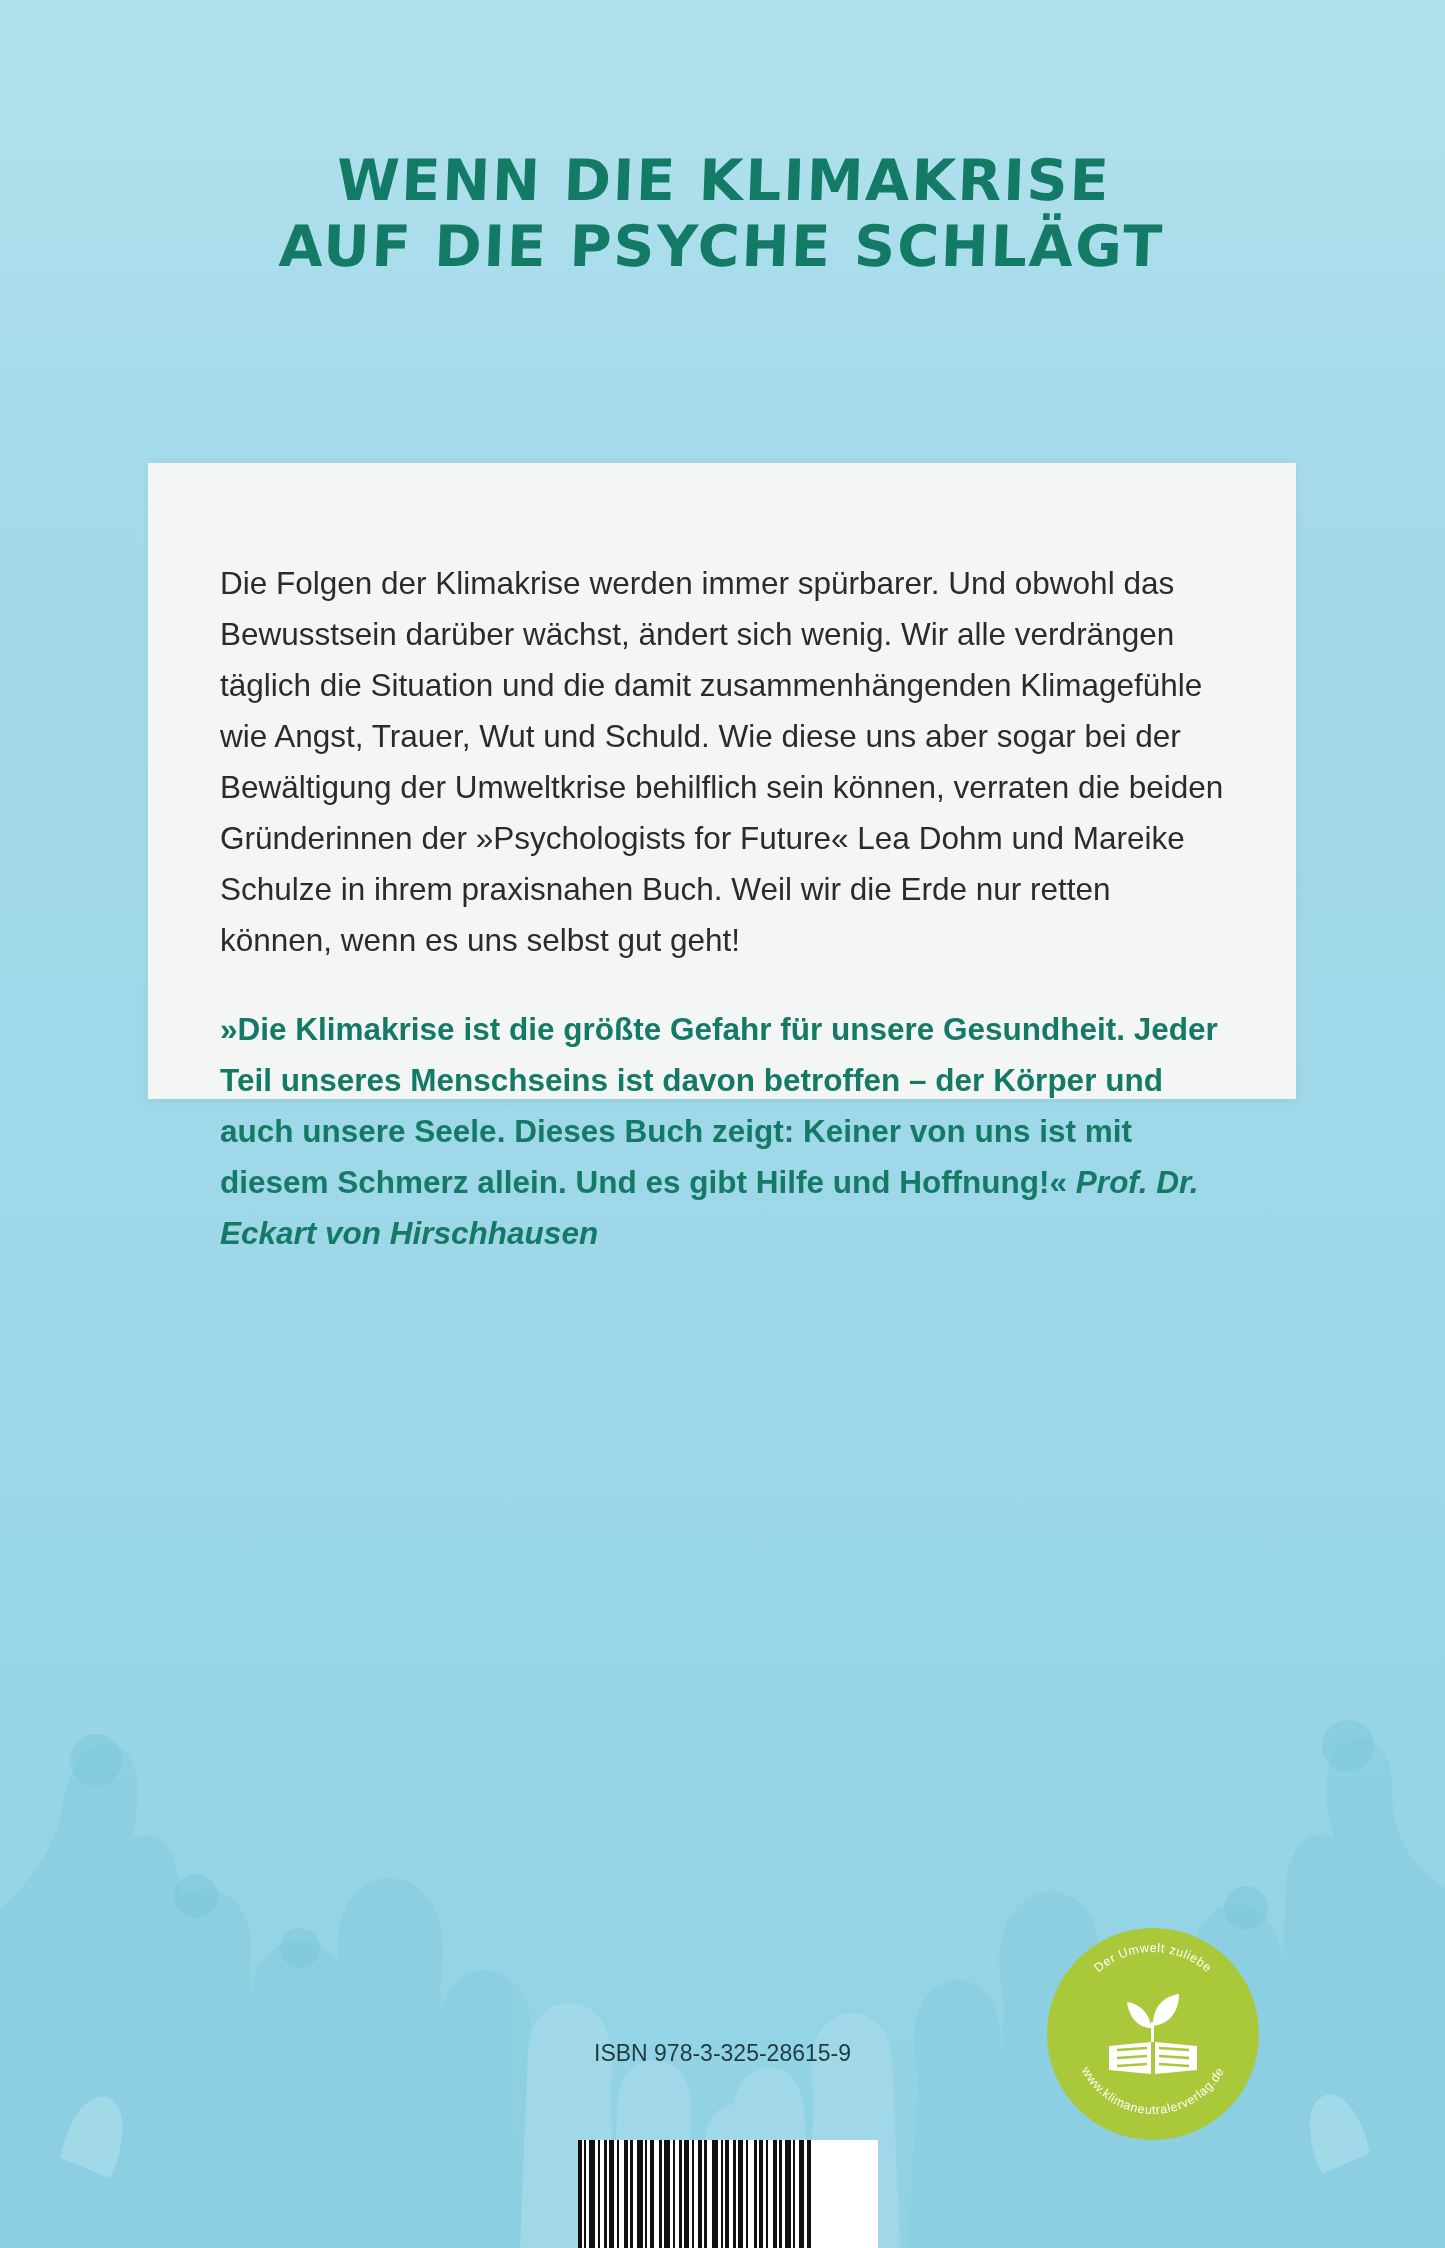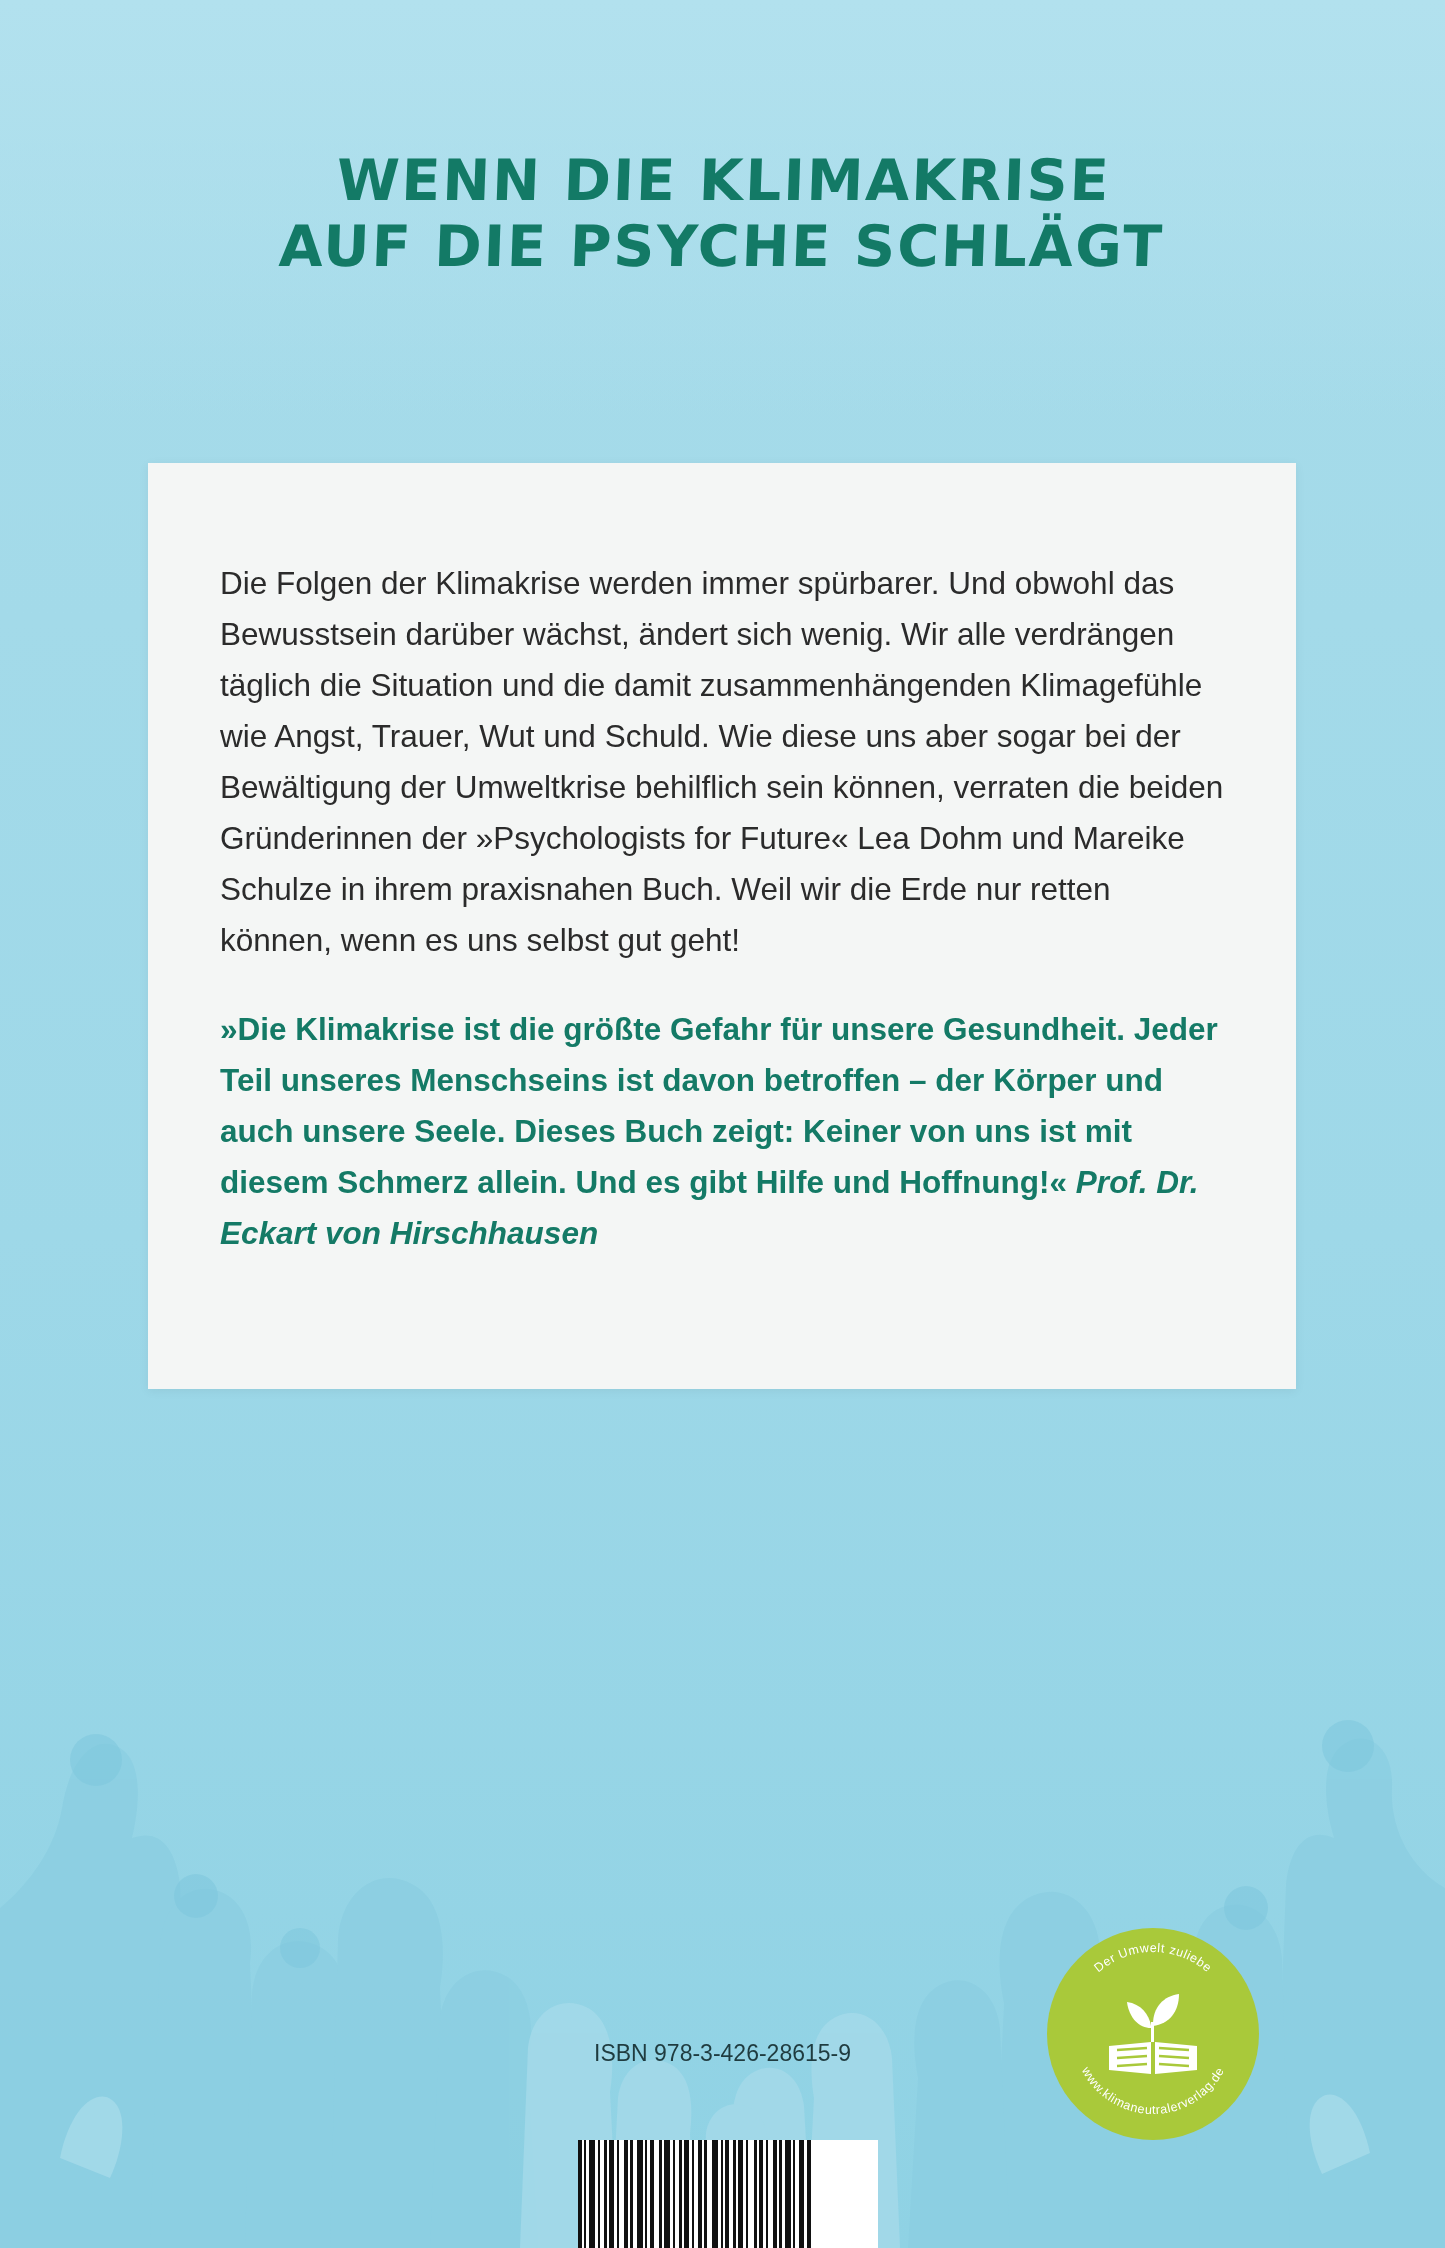--- a/index.html
+++ b/index.html
@@ -61,21 +61,21 @@
   }
   .headline .l1 { display: block; }
   .headline .l2 { display: block; }
 
   
   .panel {
     position: absolute;
     left: 148px;
     top: 463px;
     width: 1148px;
-    height: 926px;
+    height: 636px;
     background: #f4f6f5;
     box-shadow: 0 2px 10px rgba(0,0,0,0.06);
     box-sizing: border-box;
     padding: 95px 72px 60px 72px;
   }
   .panel p {
     margin: 0 0 38px 0;
     font-family: "Liberation Sans", sans-serif;
     font-size: 31.5px;
     line-height: 1.62;
@@ -202,21 +202,21 @@
     <span class="l1">Wenn die Klimakrise</span>
     <span class="l2">auf die Psyche schlägt</span>
   </div>
 
   <div class="panel">
     <p>Die Folgen der Klimakrise werden immer spürbarer. Und obwohl das Bewusstsein darüber wächst, ändert sich wenig. Wir alle verdrängen täglich die Situation und die damit zusammenhängenden Klimagefühle wie Angst, Trauer, Wut und Schuld. Wie diese uns aber sogar bei der Bewältigung der Umweltkrise behilflich sein können, verraten die beiden Gründerinnen der »Psychologists for Future« Lea Dohm und Mareike Schulze in ihrem praxisnahen Buch. Weil wir die Erde nur retten können, wenn es uns selbst gut geht!</p>
     <p class="quote"><span>»Die Klimakrise ist die größte Gefahr für unsere Gesundheit. Jeder Teil unseres Menschseins ist davon betroffen – der Körper und auch unsere Seele. Dieses Buch zeigt: Keiner von uns ist mit diesem Schmerz allein. Und es gibt Hilfe und Hoffnung!«</span> <span class="attrib">Prof. Dr. Eckart von Hirschhausen</span></p>
   </div>
 
   <div class="footer-lines">
-    <div>ISBN 978-3-426-28615-9</div>
+    <div>ISBN 978-3-325-28615-9</div>
   </div>
 
   <div class="barcode">
     <div class="bars">
       <i style="width:4px"></i>
         <i style="width:2px;background:#fff"></i>
         <i style="width:2px"></i>
         <i style="width:3px;background:#fff"></i>
       <i style="width:6px"></i>
         <i style="width:3px;background:#fff"></i>

